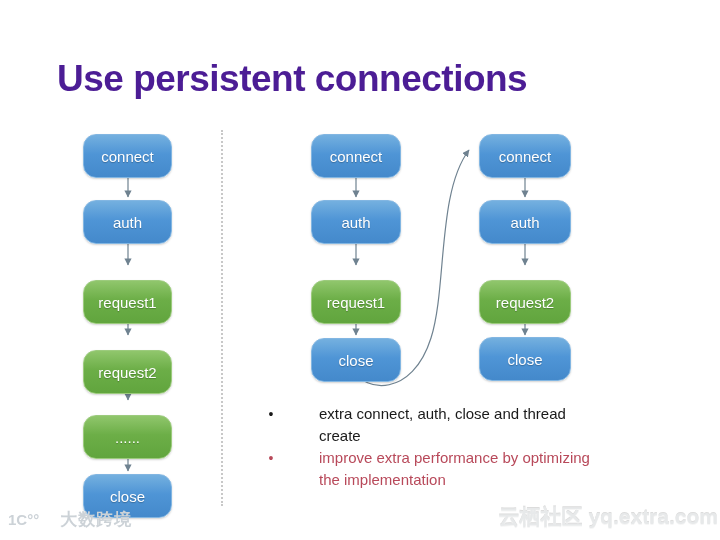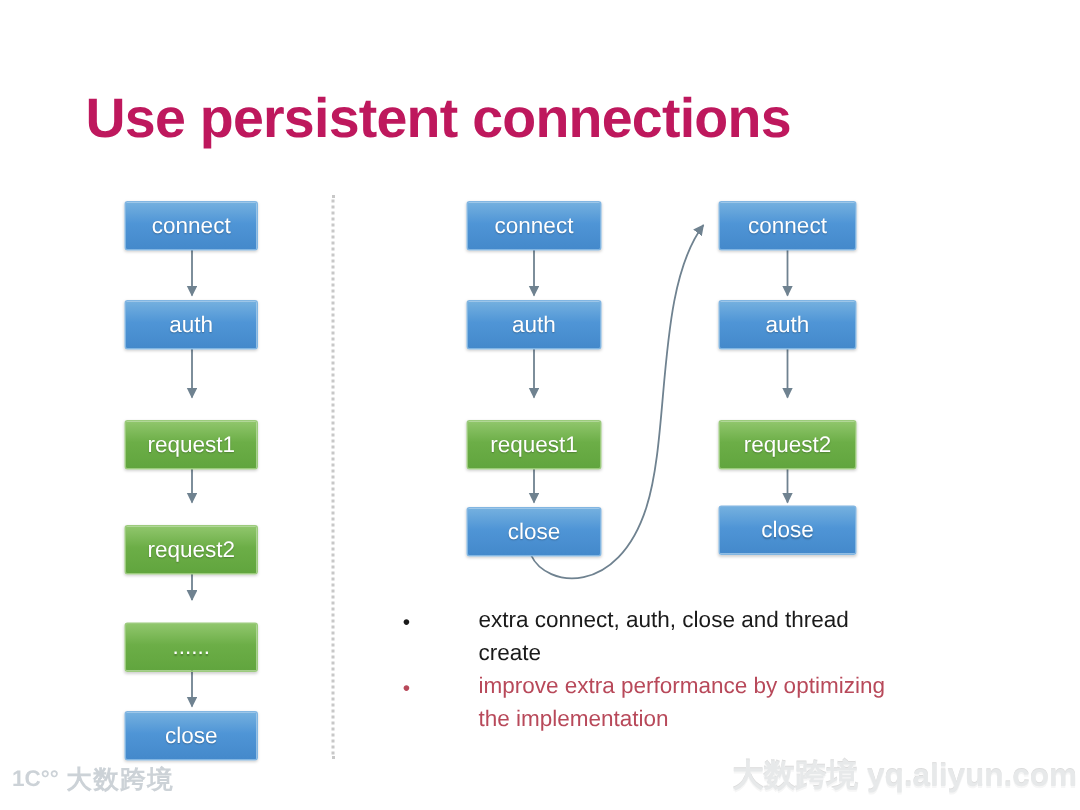--- a/index.html
+++ b/index.html
@@ -6,31 +6,31 @@
   .slide{
     position:relative;
     width:720px;height:540px;
     background:#ffffff;
     overflow:hidden;
     font-family:"Liberation Sans", sans-serif;
     margin:0 auto;
   }
   .title{
     position:absolute;left:57px;top:58px;
-    font-size:37px;font-weight:bold;color:#be185d;
+    font-size:37px;font-weight:bold;color:#4c1d95;
     letter-spacing:-0.5px;white-space:nowrap;
   }
   .arrows{position:absolute;left:0;top:0;width:720px;height:540px;pointer-events:none;}
   .divider{
     position:absolute;left:221px;top:130px;height:376px;width:0;
     border-left:2px dotted #c8c8c8;
   }
   .box{
-    position:absolute;height:33px;box-sizing:border-box;
-    border-radius:2px;
+    position:absolute;height:44px;box-sizing:border-box;
+    border-radius:13px;
     display:flex;align-items:center;justify-content:center;
     color:#fff;font-size:15px;
     text-shadow:0 1px 1px rgba(0,0,0,0.25);
     box-shadow:0 1px 2px rgba(0,0,0,0.18);
   }
   .box.blue{
     background:linear-gradient(to bottom,#74b0df 0%,#4f95d6 45%,#4489cb 100%);
     border:1px solid #82b6e2;
   }
   .box.green{
@@ -43,21 +43,21 @@
     font-size:15px;line-height:22px;
   }
   .bullet-row{display:flex;align-items:flex-start;}
   .bullet-dot{width:26px;flex:0 0 26px;text-align:center;font-size:14px;}
   .bullet-text{flex:1;margin-left:35px;}
   .bullet-black{color:#1a1a1a;}
   .bullet-red{color:#b8495a;}
   .wm-left{
     position:absolute;left:8px;top:508px;
     color:#ccd2d7;font-size:17px;font-weight:bold;
-    display:flex;align-items:center;gap:5px;
+    display:flex;align-items:center;gap:21px;
     letter-spacing:1px;
   }
   .wm-left .logo{font-size:15px;font-weight:bold;letter-spacing:0;}
   .wm-right{
     position:absolute;right:2px;top:503px;
     color:#e7e9ea;font-size:21px;font-weight:bold;
     text-shadow:0 1px 0 #f6f6f6, 0 -1px 0 #dcdcdc;
     white-space:nowrap;
   }
 </style>
@@ -121,15 +121,15 @@
     <div class="bullet-row bullet-red">
       <span class="bullet-dot">•</span>
       <span class="bullet-text">improve extra performance by optimizing the implementation</span>
     </div>
   </div>
 
   <div class="wm-left">
     <span class="logo">1C°°</span>
     <span>大数跨境</span>
   </div>
-  <div class="wm-right">大数跨境 yq.aliyun.com</div>
+  <div class="wm-right">云栖社区 yq.extra.com</div>
 
 </div>
 
 </body></html>

